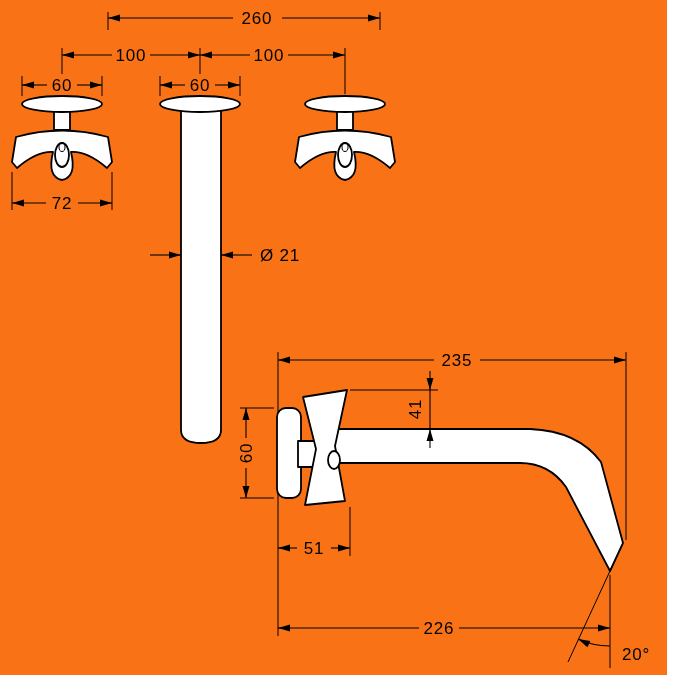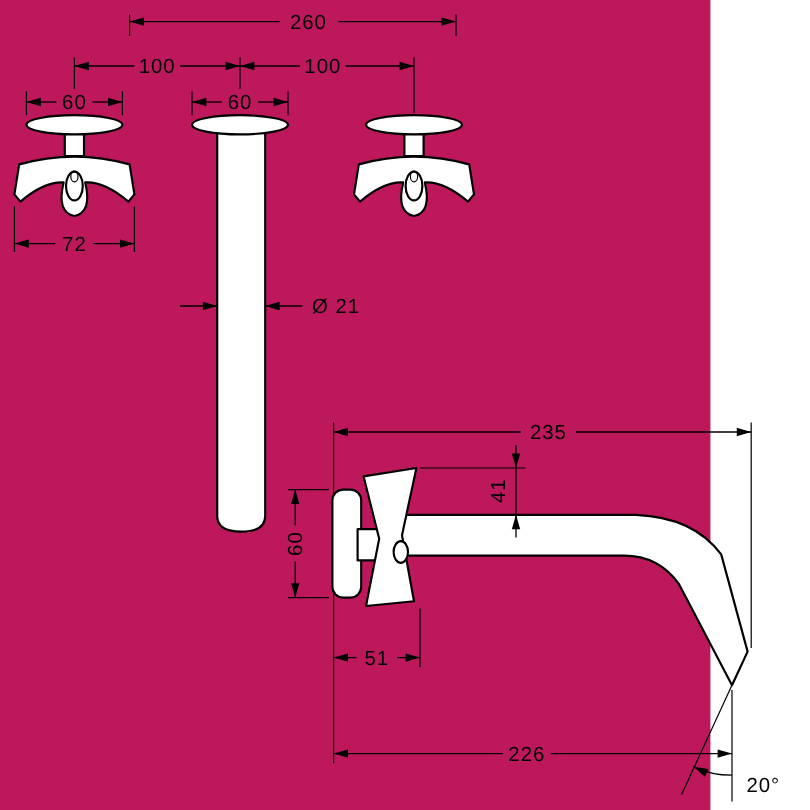--- a/index.html
+++ b/index.html
@@ -1,16 +1,16 @@
 <!DOCTYPE html>
 <html><head>
 <meta charset="utf-8">
 <style>
   html,body{margin:0;padding:0;background:#fff;}
-  .stage{width:592px;height:675px;position:relative;background:#be185d;}
+  .stage{width:667px;height:675px;position:relative;background:#f97316;}
   .p{fill:#fff;stroke:#000;stroke-width:1.8;stroke-linejoin:round;}
   .d{fill:none;stroke:#000;stroke-width:1.1;}
   .e{fill:none;stroke:#000;stroke-width:1;}
   .t{font-family:"Liberation Sans",sans-serif;font-size:17px;fill:#000;letter-spacing:.8px;text-anchor:middle;}
   .ts{text-anchor:start;}
 </style>
 </head>
 <body>
 
 <div class="stage">

